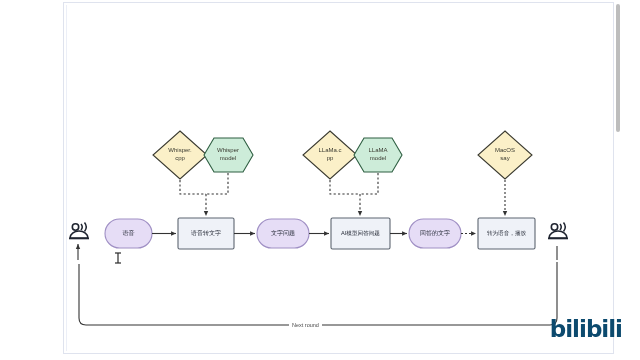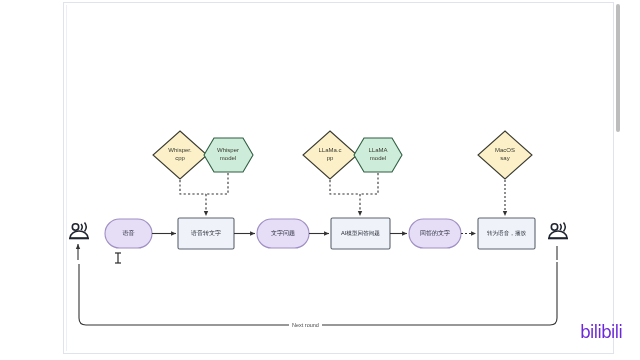--- a/index.html
+++ b/index.html
@@ -70,22 +70,22 @@
     font-size:5.5px;
     color:#4a4a4a;
     background:#ffffff;
     padding:0 3px;
     line-height:8px;
   }
 
   
   .watermark{
     position:absolute;right:18px;bottom:18px;
-    font-size:17px;font-weight:normal;
-    color:#6d28d9;
+    font-size:23px;font-weight:bold;
+    color:#0c4a6e;
     letter-spacing:-1px;
     font-family:"DejaVu Sans",sans-serif;
     user-select:none;
   }
 </style>
 </head>
 <body>
 
 <div id="root">
 

